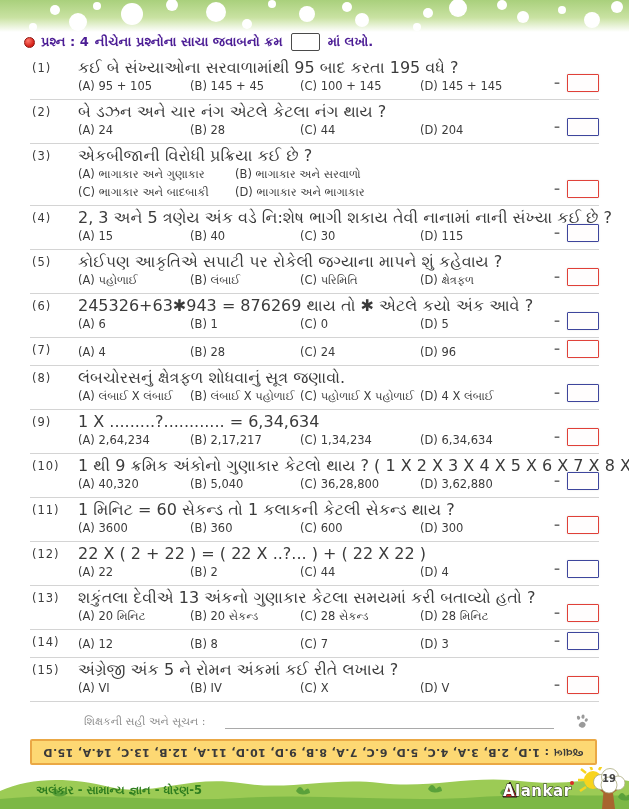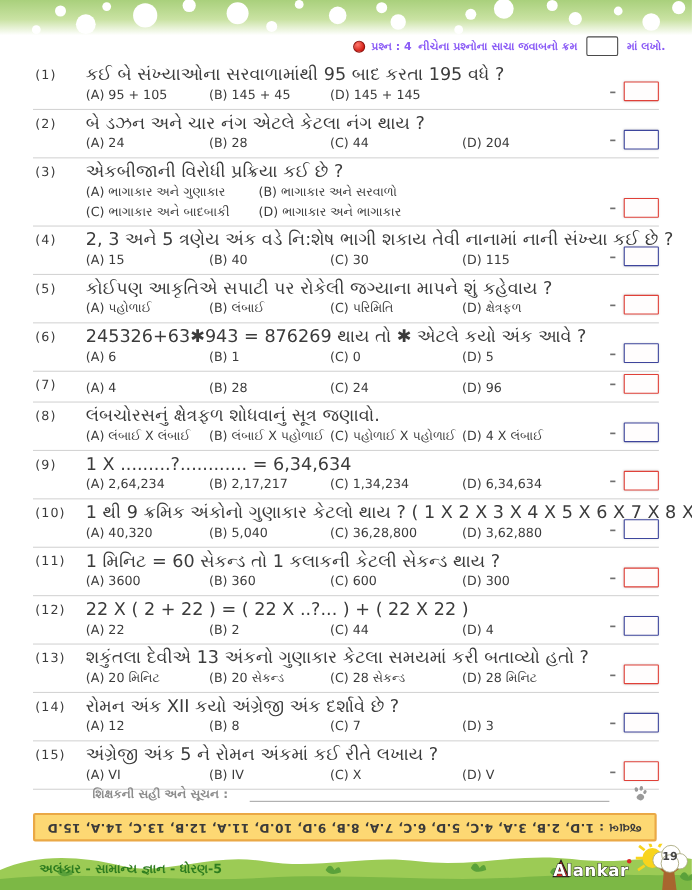--- a/index.html
+++ b/index.html
@@ -13,21 +13,21 @@
   .top-band{
     position:absolute;top:0;left:0;width:629px;height:32px;
     background:linear-gradient(180deg,#a9d07c 0%,#c9e2a2 55%,#ffffff 100%);
     overflow:visible;z-index:1;
   }
   .bubble{position:absolute;background:#ffffff;border-radius:50%;}
   
   .header{
     position:absolute;top:33px;left:24px;right:24px;
     display:flex;align-items:center;gap:6px;
-    font-size:10px;font-weight:bold;color:#8b5cf6;z-index:2;justify-content:flex-end;
+    font-size:13px;font-weight:bold;color:#4c1d95;z-index:2;
   }
   .bullet{
     width:11px;height:11px;border-radius:50%;
     background:radial-gradient(circle at 35% 30%,#ff7a6e,#d41f16 70%);
     border:1.5px solid #8e1410;box-sizing:border-box;flex:0 0 auto;
   }
   .hdr-box{
     display:inline-block;width:27px;height:16px;background:#fff;
     border:1.6px solid #4a4a4a;border-radius:2px;margin:0 2px;vertical-align:middle;
   }
@@ -57,21 +57,21 @@
   .dash{color:#6f6f6f;font-weight:bold;font-size:12px;line-height:10px;}
   .box{
     width:30px;height:16px;background:#fffdfd;
     border:1.7px solid #e04038;border-radius:1px;
     box-shadow:0 0 2px rgba(0,0,0,.12);
   }
   
   .signature-row{
     position:absolute;left:84px;right:40px;top:714px;
     display:flex;align-items:flex-end;gap:20px;z-index:2;
-    font-size:11px;color:#8c8c8c;font-weight:bold;
+    font-size:11px;color:#8c8c8c;
   }
   .sig-label{white-space:nowrap;padding-bottom:1px;}
   .sig-line{flex:1 1 auto;border-bottom:1.5px solid #a9a9a9;height:12px;}
   .answer-key{
     position:absolute;left:30px;right:32px;top:739px;height:22px;
     background:#fdd873;border:2px solid #eaa845;border-radius:2px;
     display:flex;align-items:center;justify-content:center;z-index:2;
   }
   .answer-key-text{
     transform:rotate(180deg);
@@ -114,20 +114,21 @@
   <span>માં લખો.</span>
 </div>
 
 <div class="questions" id="questions">
     <div class="q">
     <span class="q-num">(1)</span>
     <div class="q-text">કઈ બે સંખ્યાઓના સરવાળામાંથી 95 બાદ કરતા 195 વધે ?</div>
     <div class="q-opts row">
         <span class="opt">(A) 95 + 105</span>
         <span class="opt">(B) 145 + 45</span>
+        <span class="opt">(C) 100 + 145</span>
         <span class="opt">(D) 145 + 145</span>
       </div>
     <div class="ans">
       <span class="dash">–</span>
       <span class="box" style="border-color: rgb(224, 64, 56);"></span>
     </div>
   </div>
     <div class="q">
     <span class="q-num">(2)</span>
     <div class="q-text">બે ડઝન અને ચાર નંગ એટલે કેટલા નંગ થાય ?</div>
@@ -290,21 +291,20 @@
         <span class="opt">(C) 28 સેકન્ડ</span>
         <span class="opt">(D) 28 મિનિટ</span>
       </div>
     <div class="ans">
       <span class="dash">–</span>
       <span class="box" style="border-color: rgb(224, 64, 56);"></span>
     </div>
   </div>
     <div class="q">
     <span class="q-num">(14)</span>
-    <div class="q-text">રોમન અંક XII કયો અંગ્રેજી અંક દર્શાવે છે ?</div>
     <div class="q-opts row">
         <span class="opt">(A) 12</span>
         <span class="opt">(B) 8</span>
         <span class="opt">(C) 7</span>
         <span class="opt">(D) 3</span>
       </div>
     <div class="ans">
       <span class="dash">–</span>
       <span class="box" style="border-color: rgb(62, 69, 156);"></span>
     </div>

